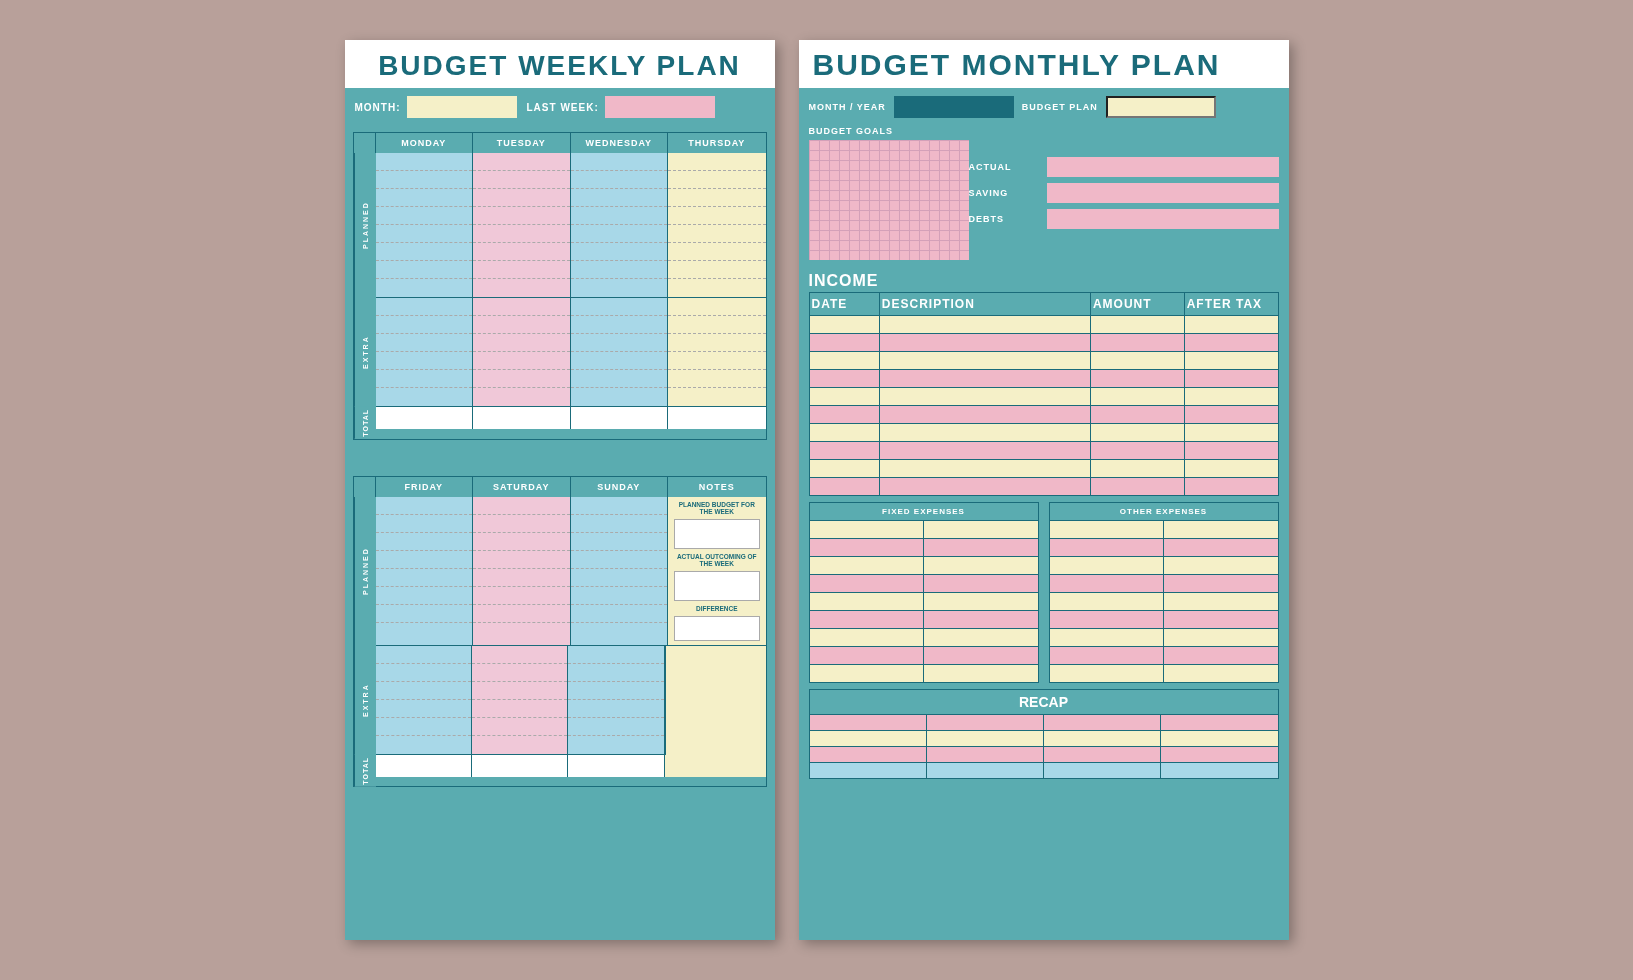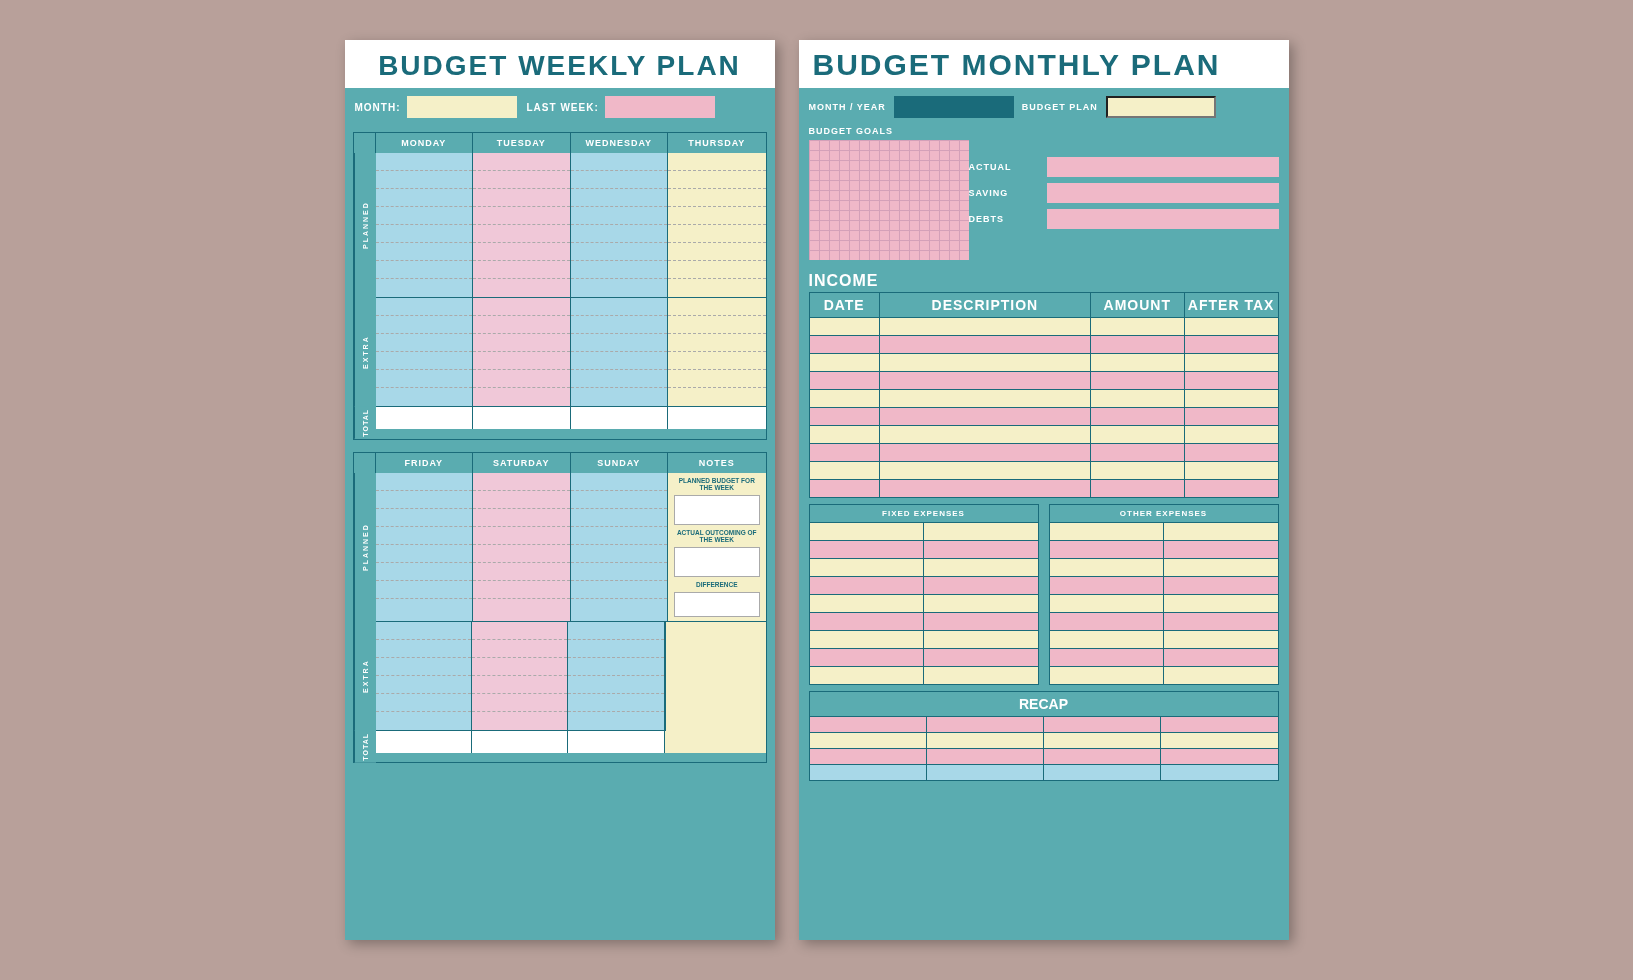--- a/index.html
+++ b/index.html
@@ -224,23 +224,23 @@
       padding: 4px 0 2px 0;
     }
     .income-table {
       width: 100%;
       border-collapse: collapse;
       border: 1px solid #1a6b7a;
     }
     .income-table th {
       background: #5aacb0;
       color: white;
-      font-size: 14px;
-      font-weight: bold;
-      text-align: center;
+      font-size: 12px;
+      font-weight: bold;
+      text-align: left;
       padding: 4px 2px;
       border: 1px solid #1a6b7a;
       letter-spacing: 1px;
     }
     .income-table td {
       height: 18px;
       border: 1px solid #1a6b7a;
       padding: 0;
     }
     .td-yellow { background: #f5f0c8; }
@@ -415,21 +415,21 @@
         <div class="total-label" style="border:none; background:#5aacb0; color:white; font-size:7px; font-weight:bold; writing-mode:vertical-lr; transform:rotate(180deg); text-align:center; letter-spacing:1px; display:flex; align-items:center; justify-content:center; padding:2px; border-right:1px solid #1a6b7a;">TOTAL</div>
         <div style="background:white; height:22px; border-right:1px solid #1a6b7a;"></div>
         <div style="background:white; height:22px; border-right:1px solid #1a6b7a;"></div>
         <div style="background:white; height:22px; border-right:1px solid #1a6b7a;"></div>
         <div style="background:white; height:22px;"></div>
       </div>
     </div>
 
     <div class="week-section">
 
-      <div style="display:grid; grid-template-columns: 22px repeat(4,1fr); border:1px solid #1a6b7a; border-bottom:none;">
+      <div style="display:grid; grid-template-columns: 22px repeat(4,1fr); border:1px solid #1a6b7a; border-bottom:none;margin-top:24px;">
         <div style="background:#5aacb0; border-right:1px solid #1a6b7a;"></div>
         <div class="day-header">FRIDAY</div>
         <div class="day-header">SATURDAY</div>
         <div class="day-header">SUNDAY</div>
         <div class="day-header" style="border-right:none;">NOTES</div>
       </div>
 
       <div style="display:grid; grid-template-columns: 22px repeat(4,1fr); border:1px solid #1a6b7a; border-top:none; border-bottom:none;">
         <div class="section-label-cell" style="grid-row: span 8;">PLANNED</div>
         <div class="day-col day-col-blue">

